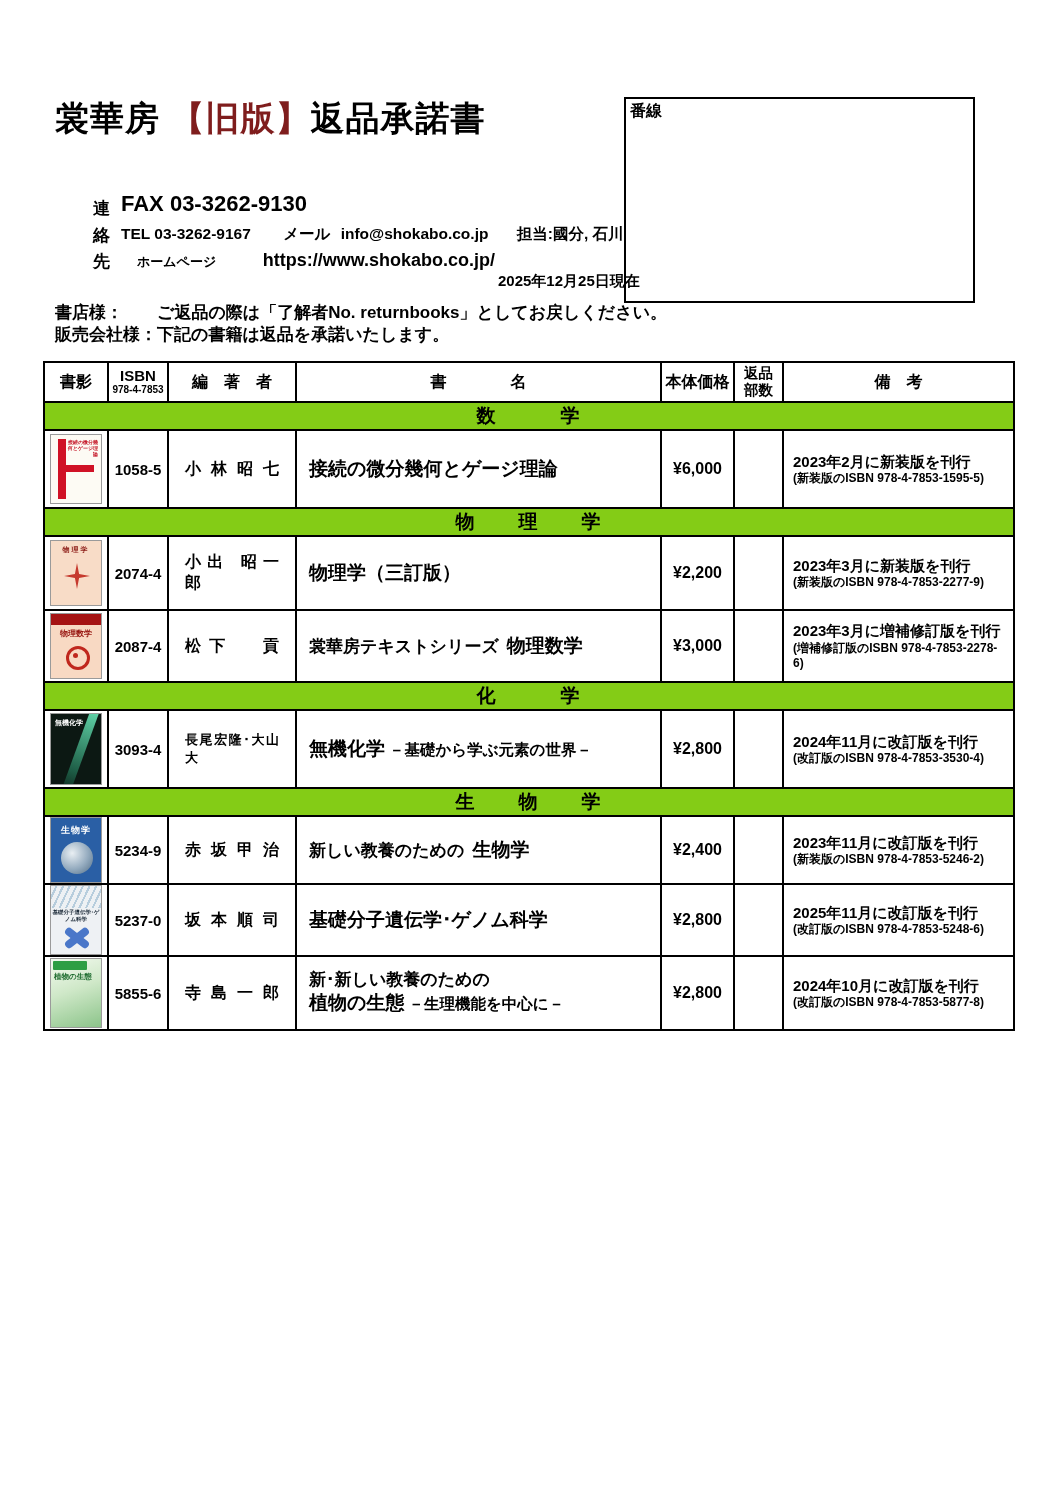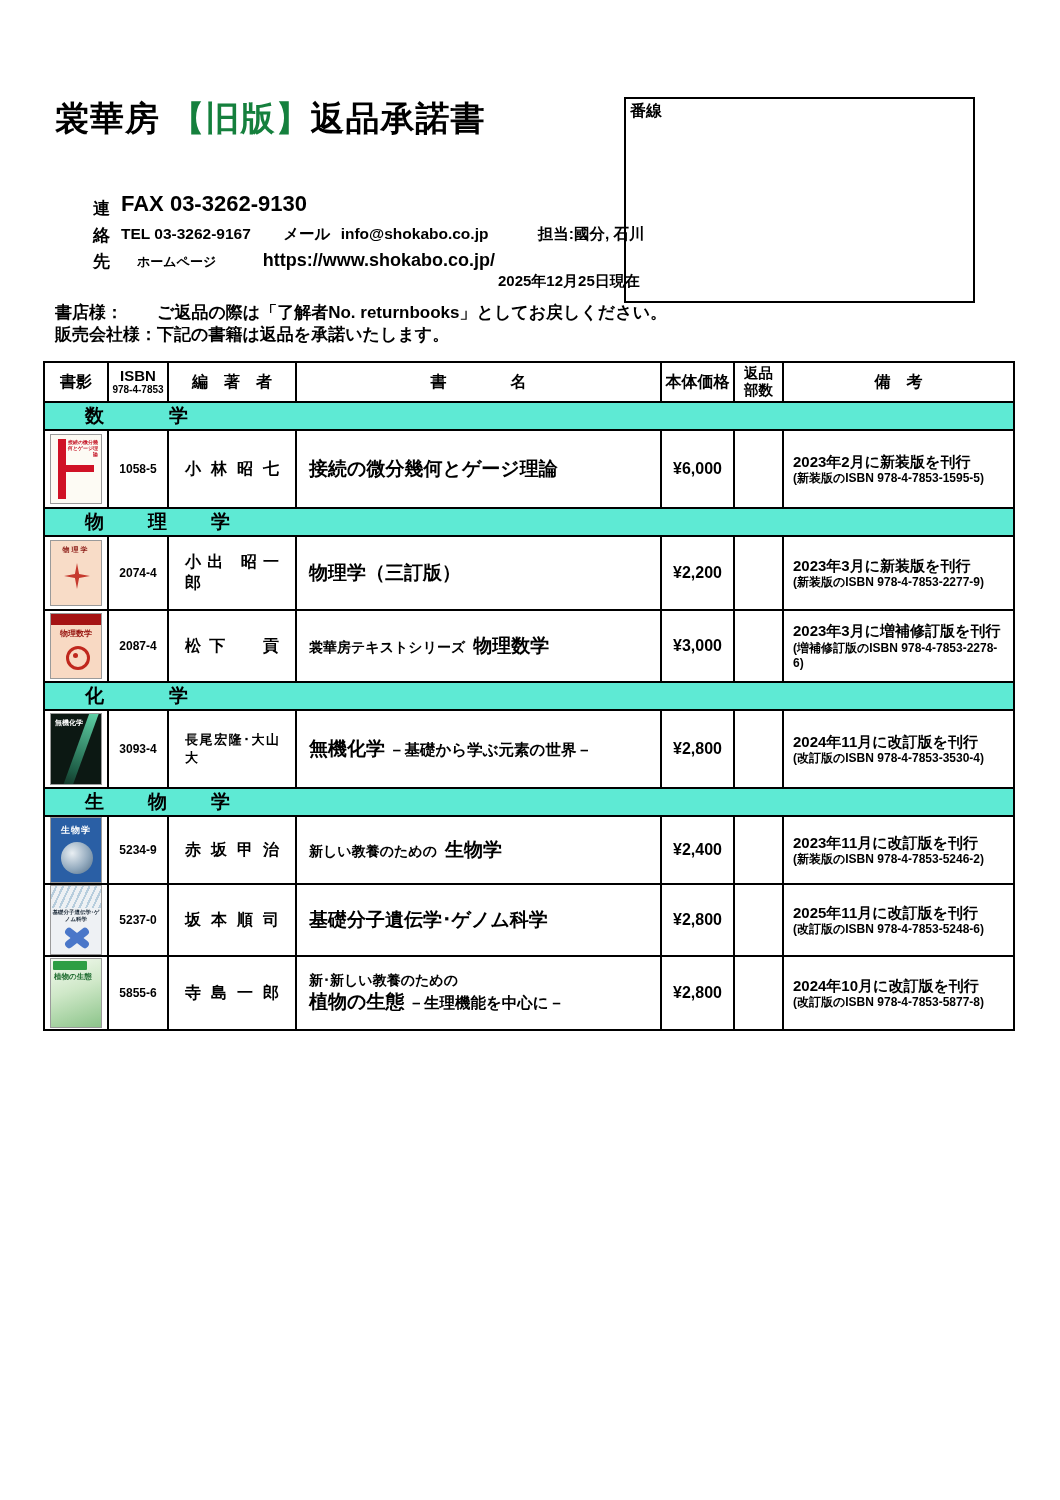--- a/index.html
+++ b/index.html
@@ -1,59 +1,59 @@
 <!DOCTYPE html>
 <html><head>
 <meta charset="utf-8">
 <style>
   html,body{margin:0;padding:0;background:#fff;}
   body{font-family:"Liberation Sans","DejaVu Sans",sans-serif;color:#000;}
   #page{position:relative;width:1060px;height:1500px;background:#fff;overflow:hidden;}
 
   
   .doc-title{position:absolute;left:55px;top:96px;font-size:34px;font-weight:700;letter-spacing:1px;white-space:nowrap;}
-  .doc-title .tag{color:#15803d;}
+  .doc-title .tag{color:#7f1d1d;}
   .subtitle{position:absolute;left:55px;top:160px;font-size:17.5px;font-weight:600;white-space:nowrap;}
 
   .bansen-box{position:absolute;left:624px;top:97px;width:351px;height:206px;border:2.5px solid #000;box-sizing:border-box;}
   .bansen-label{font-size:16px;font-weight:700;padding:2px 4px;}
 
   .contact{position:absolute;left:93px;top:191px;}
   .v-label{position:absolute;left:0;font-size:17px;font-weight:600;}
   .v1{top:6px;} .v2{top:33px;} .v3{top:59px;}
   .fax-line{position:absolute;left:28px;top:0;font-size:22px;font-weight:600;white-space:nowrap;}
   .tel-line{position:absolute;left:28px;top:33px;font-size:15.5px;font-weight:600;white-space:nowrap;}
   .tel-line .mail-label{margin-left:28px;}
   .tel-line .mail{margin-left:6px;}
-  .tel-line .staff{margin-left:45px;}
+  .tel-line .staff{margin-left:24px;}
   .hp-line{position:absolute;left:28px;top:59px;white-space:nowrap;}
   .hp-label{font-size:13px;font-weight:600;margin-left:16px;}
   .hp-url{font-size:18px;font-weight:600;margin-left:42px;}
   .date-note{position:absolute;left:498px;top:272px;font-size:15px;font-weight:600;}
 
   .note1{position:absolute;left:55px;top:301px;font-size:17px;font-weight:700;white-space:nowrap;}
   .note2{position:absolute;left:55px;top:323px;font-size:17px;font-weight:700;white-space:nowrap;}
 
   
   .table-wrap{position:absolute;left:43px;top:361px;width:970px;}
   table{border-collapse:collapse;width:970px;table-layout:fixed;}
   td,th{border:2.5px solid #000;padding:0;overflow:hidden;box-sizing:border-box;vertical-align:middle;}
   .head-row th{height:40px;font-weight:700;font-size:16px;text-align:center;background:#fff;}
   .isbn1{font-size:15px;font-weight:700;line-height:1.1;}
   .isbn2{font-size:10px;font-weight:600;line-height:1.2;}
   .ret-h{font-size:14.5px;line-height:1.15;}
-  tr.band td{background:#5eead4;font-weight:700;font-size:19px;text-align:left;height:26px;line-height:26px;letter-spacing:2px;padding-left:40px;}
+  tr.band td{background:#84cc16;font-weight:700;font-size:19px;text-align:center;height:26px;line-height:26px;letter-spacing:2px;}
   tr.book td{background:#fff;}
   .h76{height:78px;} .h72{height:74px;} .h70{height:72px;} .h66{height:68px;}
   .c-cover{text-align:center;}
-  .c-isbn{text-align:center;font-size:12px;font-weight:600;}
+  .c-isbn{text-align:center;font-size:15px;font-weight:600;}
   .c-author{font-size:16px;font-weight:600;padding:0 16px;text-align:justify;text-align-last:justify;}
   .c-author.small{font-size:13px;}
   .c-title{padding-left:12px;text-align:left;font-weight:600;font-size:19px;line-height:1.35;}
-  .c-title .series{font-size:14px;margin-right:8px;}
+  .c-title .series{font-size:17px;margin-right:8px;}
   .c-title .series.block{display:block;margin-right:0;line-height:1.2;}
   .c-title .sub{font-size:15.5px;margin-left:4px;}
   .c-price{text-align:center;font-size:16px;font-weight:600;}
   .c-remarks{padding:4px 9px;text-align:left;vertical-align:middle;}
   .r1{font-size:15px;font-weight:600;line-height:1.3;}
   .r2{font-size:12px;font-weight:600;line-height:1.25;}
 
   
   .cover{position:relative;width:52px;margin:0 auto;border:1px solid #9a9a9a;box-sizing:border-box;overflow:hidden;}
   .cv-title{position:relative;z-index:3;}

